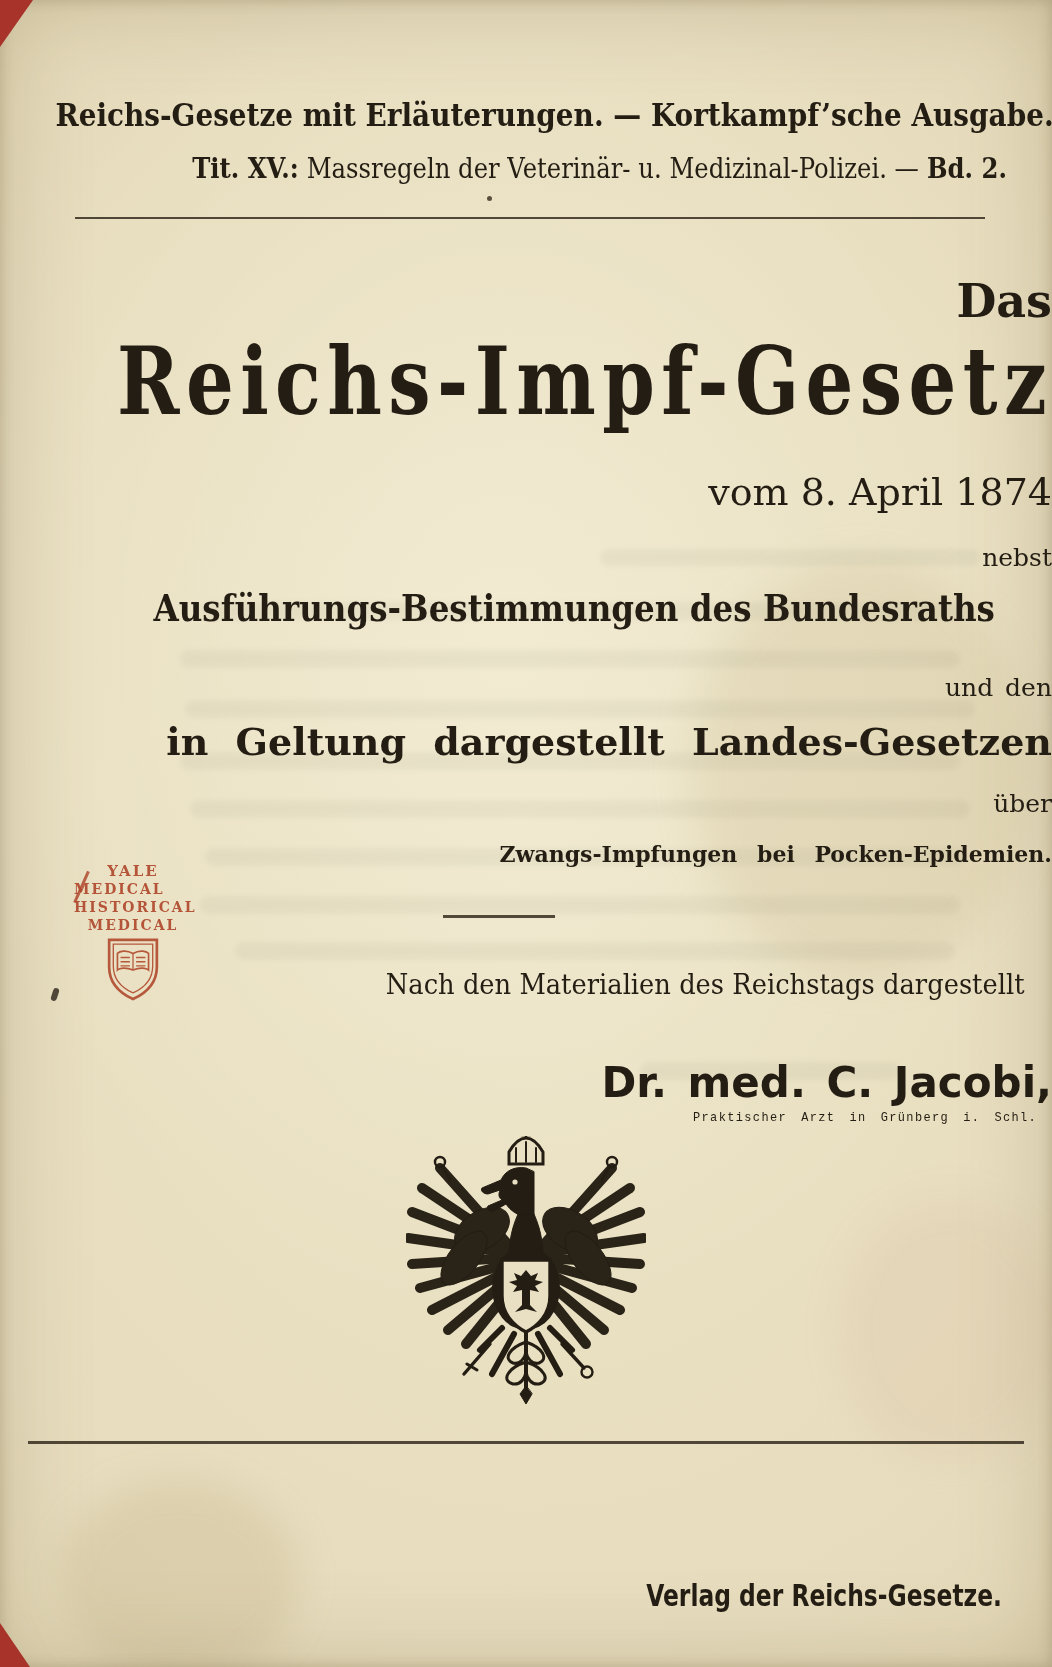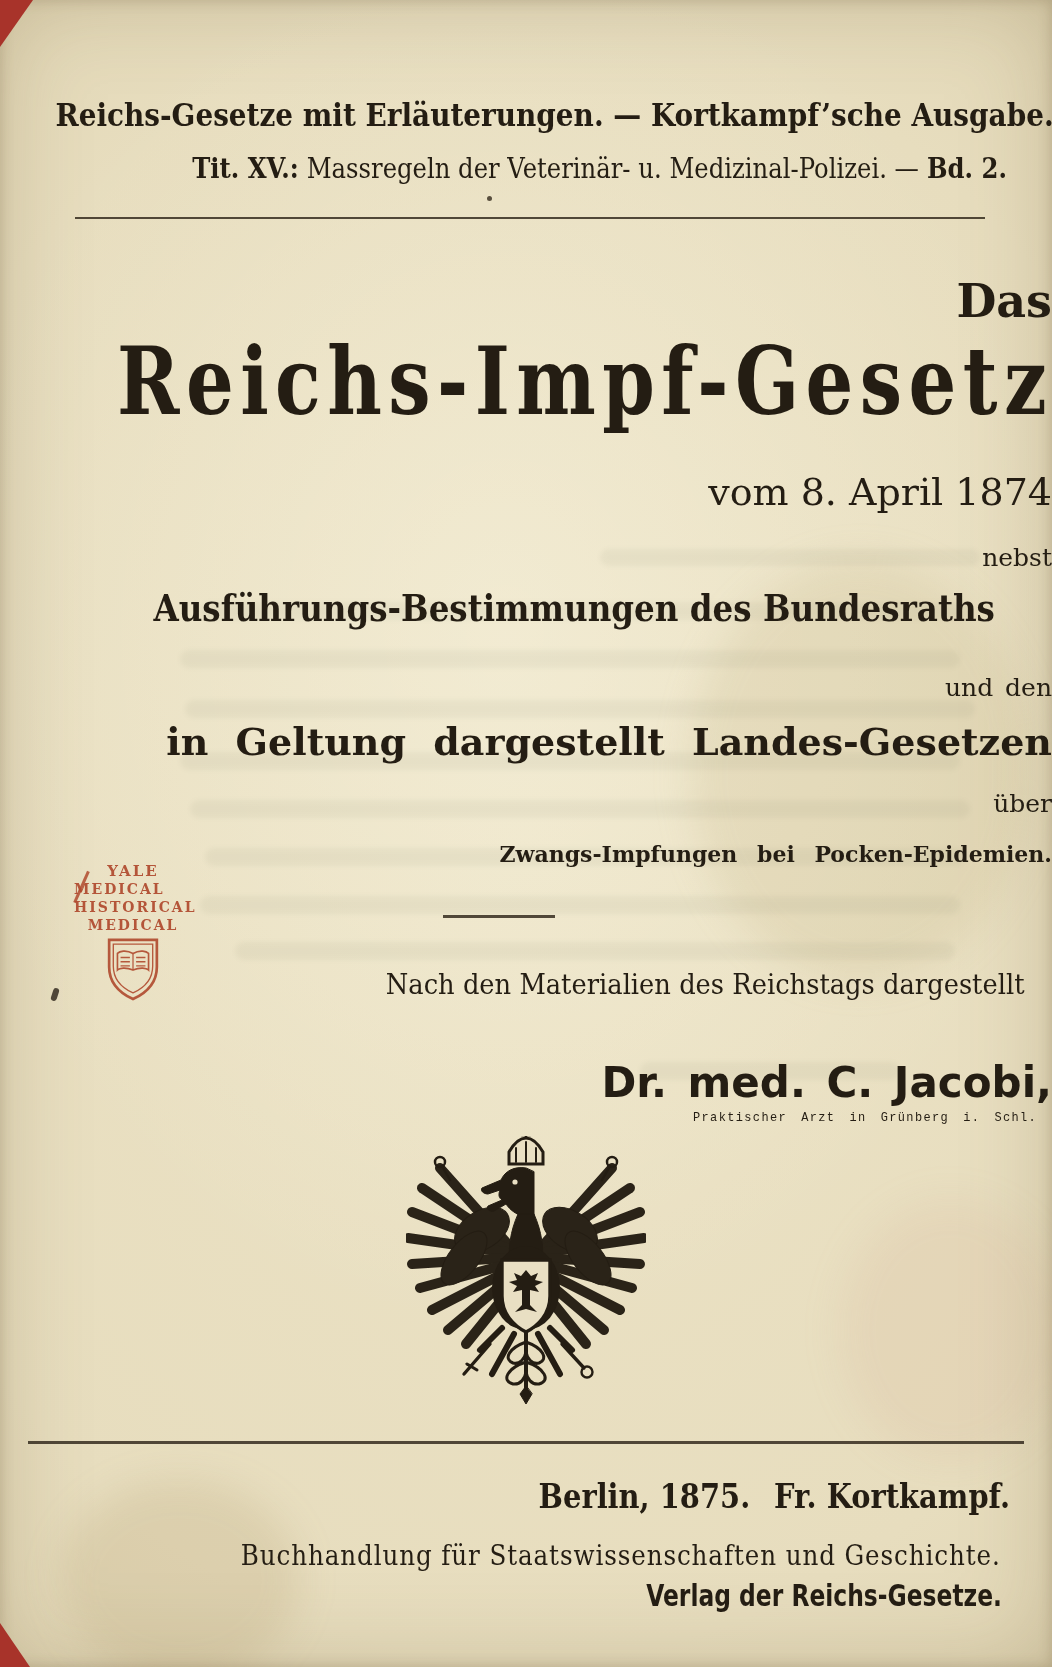--- a/index.html
+++ b/index.html
@@ -173,25 +173,19 @@
       <path d="M120,226 C139,232 145,245 133,248 C125,249 121,242 120,236" stroke-width="3"></path>
       <path d="M120,250 L114,258 L120,268 L126,258 Z" fill="#241d13" stroke-width="1"></path>
     </g>
 
     <path d="M96,124 L144,124 L144,160 C144,178 132,190 120,196 C108,190 96,178 96,160 Z" fill="#e9dfc3" stroke="#241d13" stroke-width="3.4"></path>
     <path d="M120,134 l-5,6 l-7,-3 l3,7 l-8,2 l8,4 l-4,6 l9,-2 l0,15 l-7,7 l11,-3 l11,3 l-7,-7 l0,-15 l9,2 l-4,-6 l8,-4 l-8,-2 l3,-7 l-7,3 Z" fill="#241d13"></path>
   </svg>
 
   <div class="abs rule" style="left:28px;top:1441px;width:996px;height:3px;"></div>
 
-  <div class="abs ctr b" style="top:1476px;font-size:34px;">
-    <span class="sx" style="transform:scaleX(.85);"><span>Berlin, 1875.</span><span style="margin-left:28px;">Fr. Kortkampf.</span></span>
-  </div>
 
-  <div class="abs ctr" style="top:1539px;font-size:28px;letter-spacing:1px;">
-    <span class="sx" style="transform:scaleX(.88);">Buchhandlung für Staatswissenschaften und Geschichte.</span>
-  </div>
 
   <div class="abs ctr b" style="top:1578px;font-size:30px;font-family:'DejaVu Sans','Liberation Sans',sans-serif;">
     <span class="sx" style="transform:scaleX(.78);">Verlag der Reichs-Gesetze.</span>
   </div>
 
 </div>
 
 </body></html>

